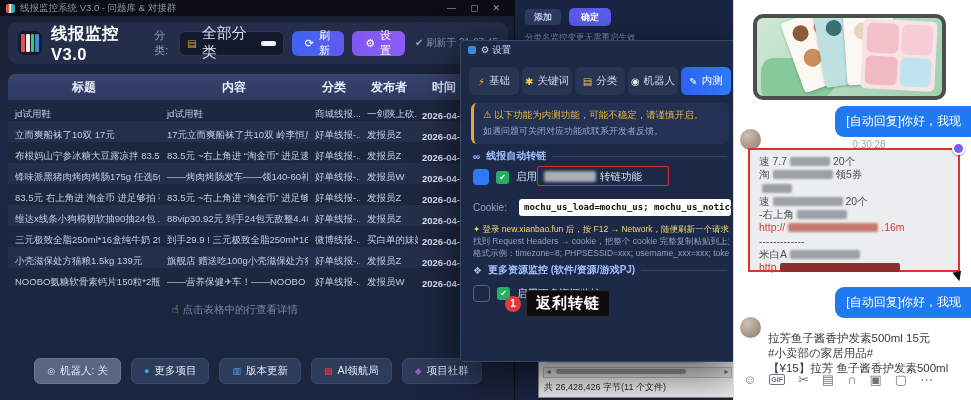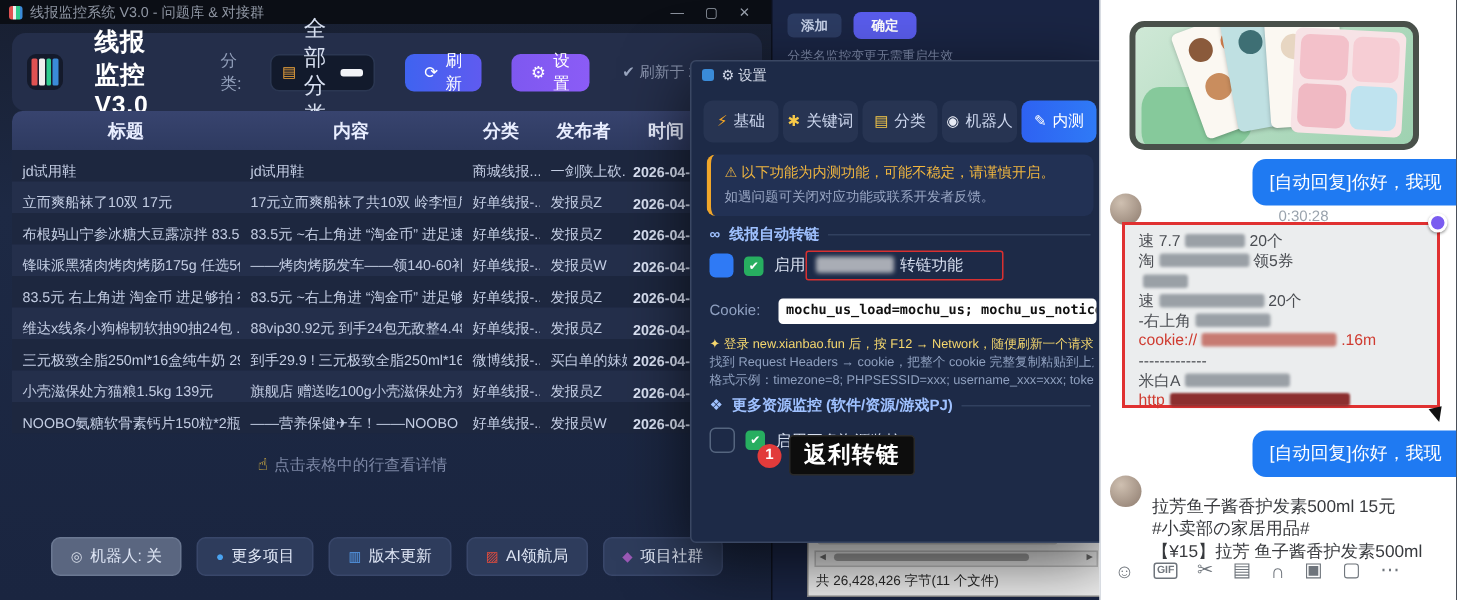--- a/index.html
+++ b/index.html
@@ -8,21 +8,21 @@
   .abs{position:absolute;}
 
   
   #main{left:0;top:0;width:514px;height:400px;background:linear-gradient(180deg,#181f31 0%,#1d2944 35%,#1a2540 100%);}
   #main-titlebar{left:0;top:0;width:514px;height:16px;background:#0b0e15;display:flex;align-items:center;padding:0 6px;box-sizing:border-box;}
   .app-ico{width:9px;height:9px;border-radius:2px;background:linear-gradient(90deg,#e05252 0 30%,#efefef 30% 55%,#2ecc8f 55% 80%,#3a8bd8 80% 100%);margin-right:5px;flex:0 0 auto;}
   #main-title{font-size:9.5px;color:#8f96a3;white-space:nowrap;overflow:hidden;}
   .tb-controls{margin-left:auto;display:flex;gap:14px;color:#9aa1ad;font-size:9px;padding-right:8px;}
   .tb-controls span{cursor:default;}
 
-  #hero{left:8px;top:22px;width:500px;height:52px;background:#242e4a;border-radius:9px;display:flex;align-items:center;padding:0 10px;box-sizing:border-box;gap:12px;}
+  #hero{left:8px;top:22px;width:500px;height:42px;background:#242e4a;border-radius:9px;display:flex;align-items:center;padding:0 10px;box-sizing:border-box;}
   #logo{width:24px;height:24px;border-radius:6px;background:#141a2b;display:flex;align-items:center;justify-content:center;gap:1px;padding:3px;box-sizing:border-box;}
   #logo i{display:block;width:4px;height:100%;border-radius:1px;}
   #logo i:nth-child(1){background:#e05252;}#logo i:nth-child(2){background:#efefef;}
   #logo i:nth-child(3){background:#2ecc8f;}#logo i:nth-child(4){background:#3a8bd8;}
   #app-title{color:#fff;font-size:16.5px;font-weight:bold;margin-left:9px;letter-spacing:.5px;}
   #cat-label{color:#93a0bb;font-size:11px;margin-left:24px;}
   #cat-select{margin-left:7px;width:138px;height:25px;background:#121a2c;border:1px solid #2b3752;border-radius:6px;display:flex;align-items:center;padding:0 7px;box-sizing:border-box;}
   #cat-select .sicon{color:#f0a63c;font-size:10px;margin-right:5px;}
   #cat-select .sval{color:#d7dff0;font-size:15px;flex:1;}
   #cat-select .sdash{width:15px;height:5px;background:#f2f4f8;border-radius:2px;}
@@ -418,21 +418,21 @@
   <div id="bubble1" class="bubble">[自动回复]你好，我现</div>
   <div id="chat-time" class="abs">0:30:28</div>
   <div id="avatar1" class="avatar"></div>
 
   <div id="redbox" class="abs">
     <div><span>速 7.7</span><span class="blk w40"></span><span>20个</span></div>
     <div><span>淘</span><span class="blk w60"></span><span>领5券</span></div>
     <div><span class="blk w30"></span></div>
     <div><span>速</span><span class="blk w70"></span><span>20个</span></div>
     <div><span>-右上角</span><span class="blk w50"></span></div>
-    <div class="redln"><span>cookie://</span><span class="blk w90 redblk"></span><span>.16m</span></div>
+    <div class="redln"><span>http://</span><span class="blk w90 redblk"></span><span>.16m</span></div>
     <div>-------------</div>
     <div><span>米白A</span><span class="blk w70"></span></div>
     <div class="redln"><span>http</span><span class="blk w120 selblk"></span></div>
     <div id="pin"></div>
     <div id="resize-cursor"></div>
   </div>
 
   <div id="bubble2" class="bubble">[自动回复]你好，我现</div>
   <div id="avatar2" class="avatar"></div>
 

